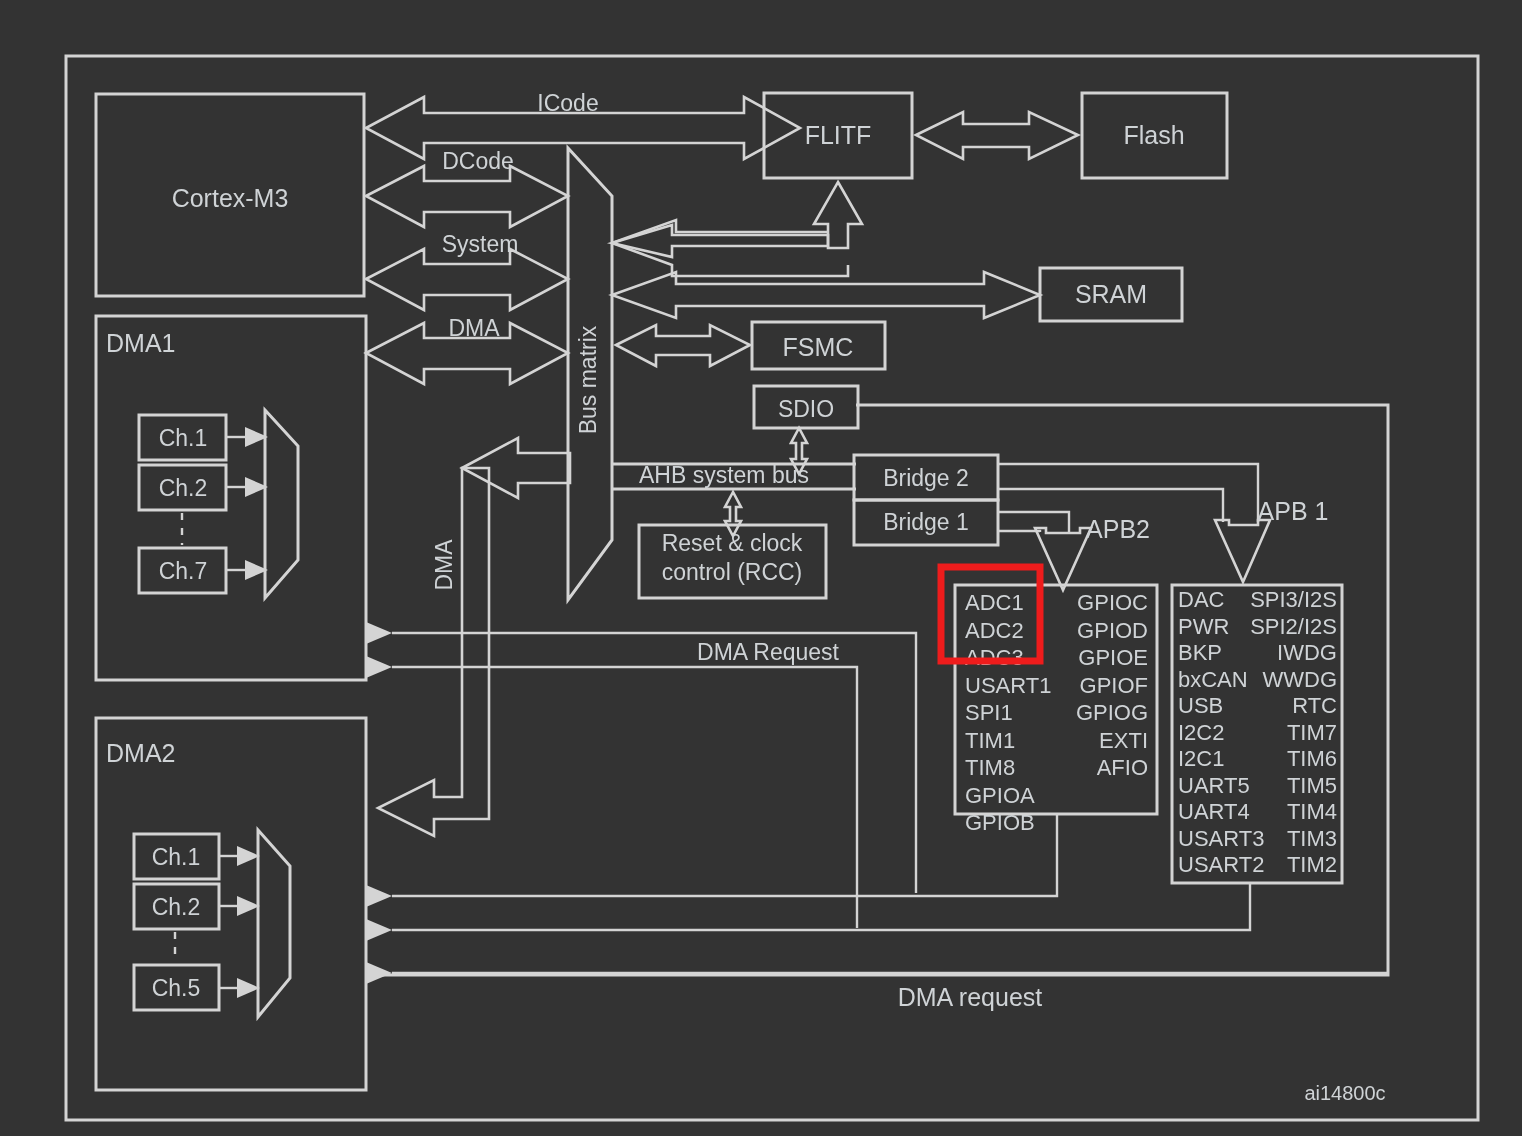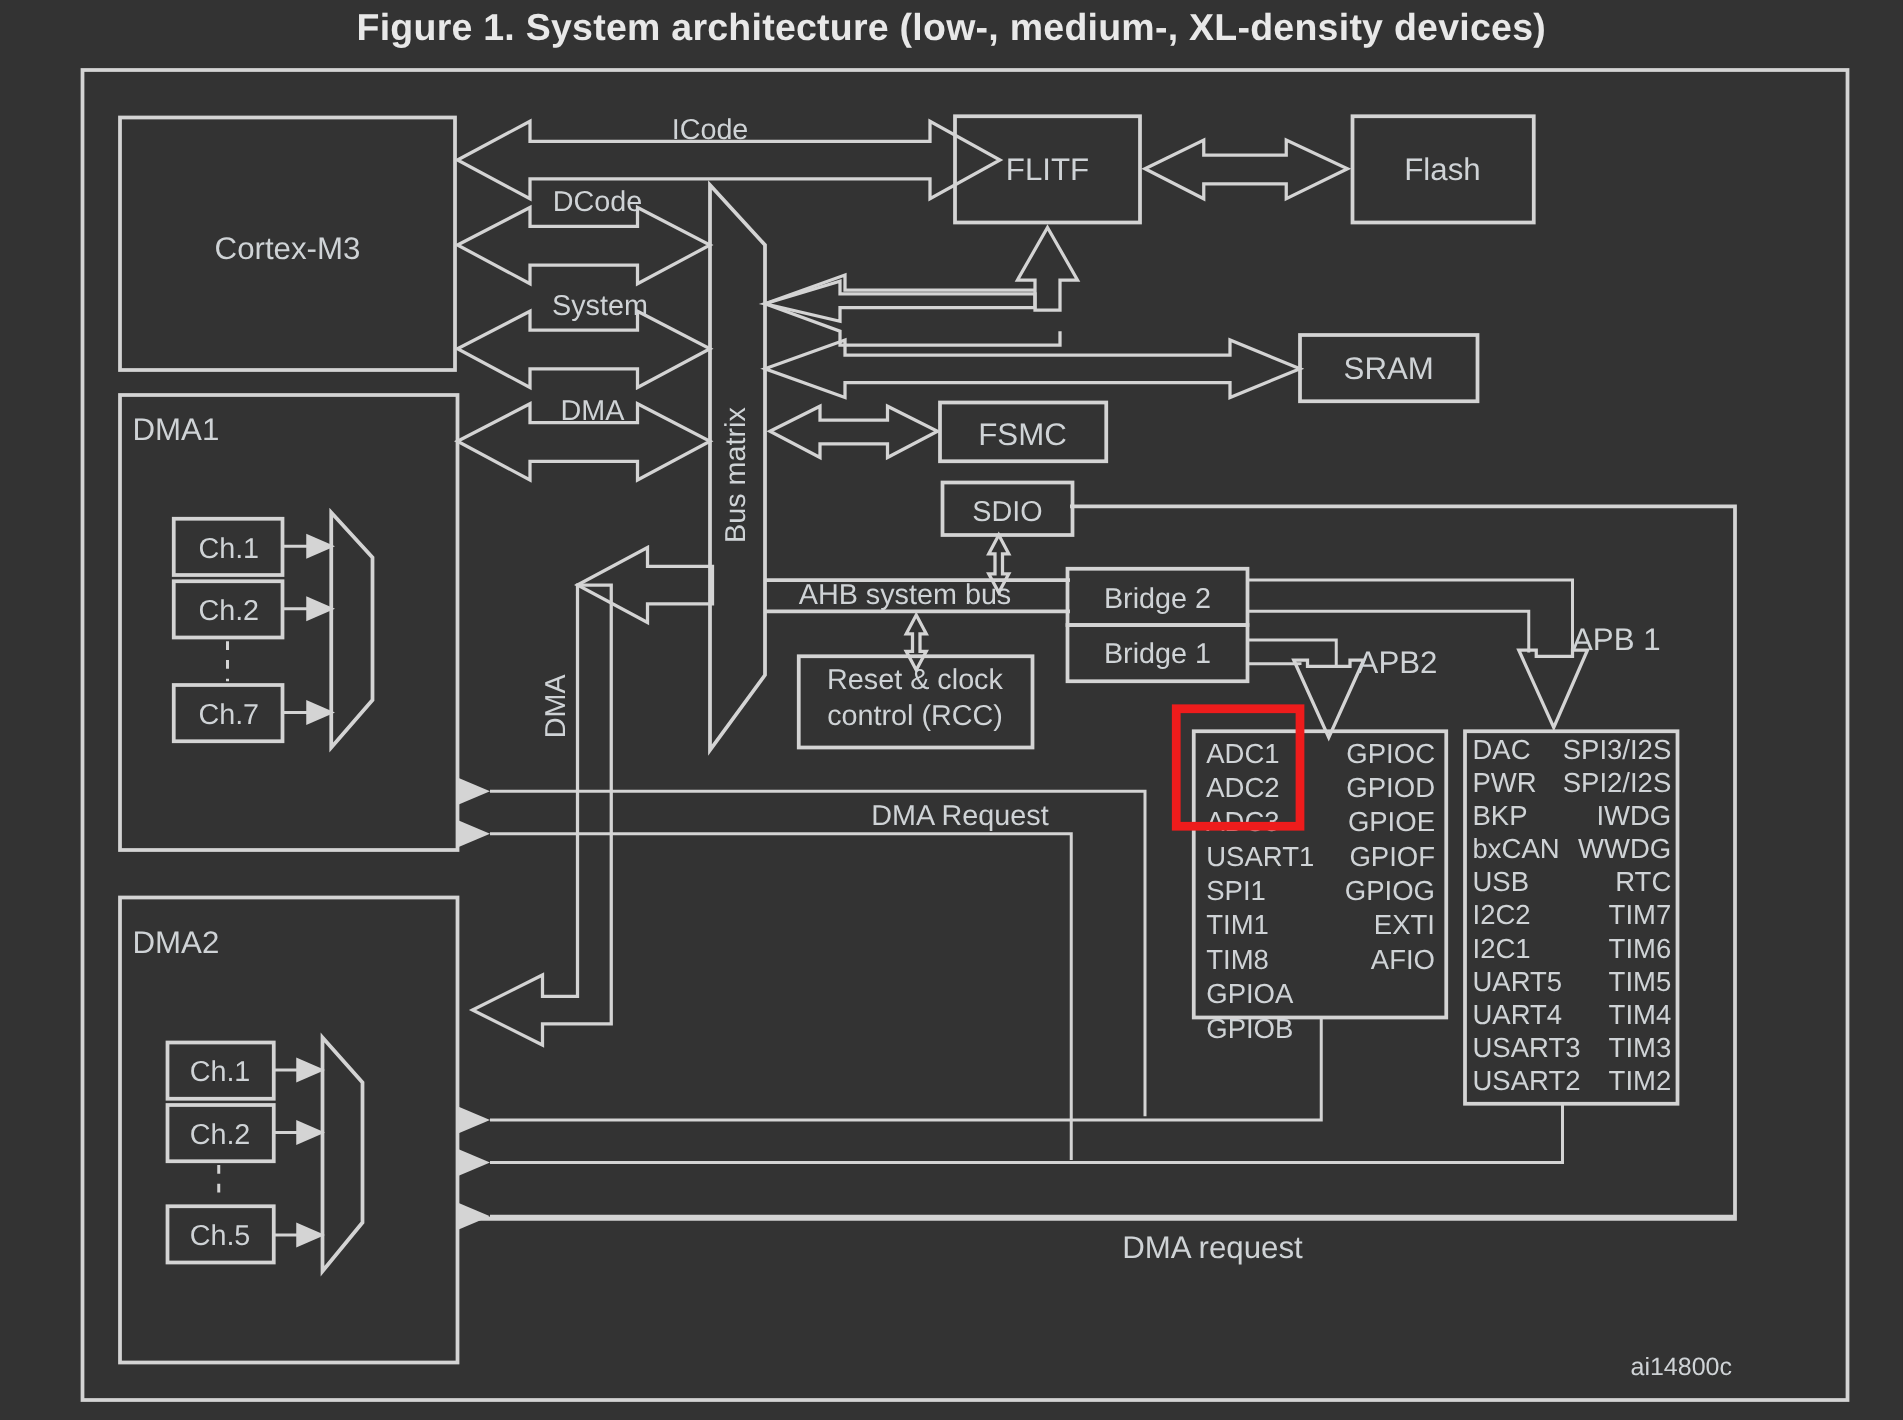--- a/index.html
+++ b/index.html
@@ -35,21 +35,20 @@
     position: absolute;
     left: 0;
     top: 0;
   }
 </style>
 </head>
 <body>
 
 <div id="root">
 
-  <div id="figure-title">Figure 1. System architecture (low-, medium-, XL-density devices)</div>
 
   <svg id="diagram-svg" width="1522" height="1136" viewBox="0 0 1522 1136">
     <defs>
       <style>
         .ln   { stroke:#d4d4d4; stroke-width:3; fill:none; }
         .ln2  { stroke:#d4d4d4; stroke-width:2.4; fill:none; }
         .boxr { stroke:#d4d4d4; stroke-width:3; fill:none; }
         .bigarrow { stroke:#d4d4d4; stroke-width:2.6; fill:none; }
         .solidarrow { fill:#d4d4d4; stroke:none; }
         .hl { stroke:#ee1c1c; stroke-width:7; fill:none; }

